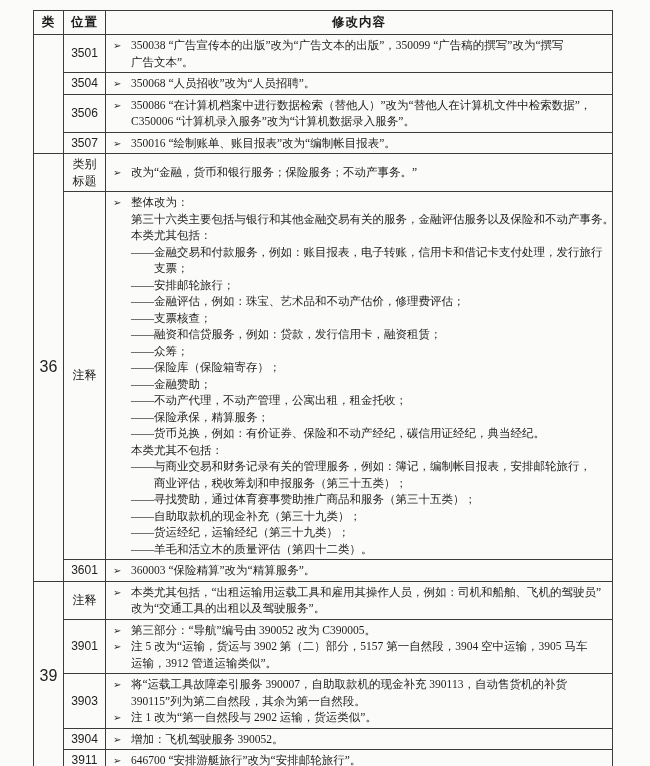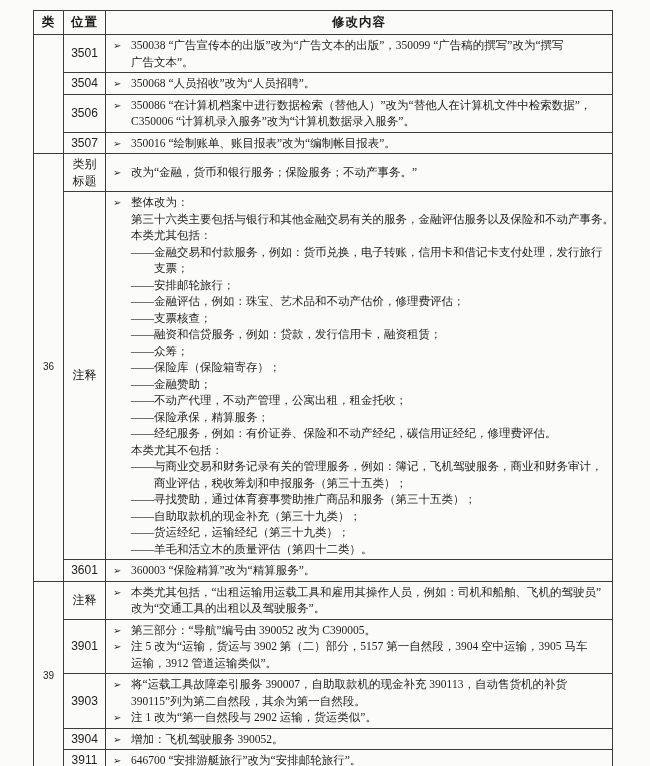--- a/index.html
+++ b/index.html
@@ -37,21 +37,21 @@
   }
   .doc-table thead th {
     font-size: 12.5px;
     font-weight: bold;
     text-align: center;
     height: 23px;
     letter-spacing: 1px;
   }
   td.class-cell {
     text-align: center;
-    font-size: 10px;
+    font-size: 16px;
     font-family: "Liberation Sans", "DejaVu Sans", sans-serif;
     color: #222;
   }
   td.pos-cell {
     text-align: center;
     font-size: 12px;
     padding: 2px 6px;
     font-family: "Liberation Sans", "DejaVu Sans", sans-serif;
     color: #222;
   }
@@ -125,34 +125,34 @@
           <td class="content-cell">
             <div class="line bullet"><span class="bullet-icon">➢</span><span class="line-text">改为“金融，货币和银行服务；保险服务；不动产事务。”</span></div>
           </td>
         </tr>
         <tr>
           <td class="pos-cell">注释</td>
           <td class="content-cell">
             <div class="line bullet"><span class="bullet-icon">➢</span><span class="line-text">整体改为：</span></div>
             <div class="line cont"><span class="line-text">第三十六类主要包括与银行和其他金融交易有关的服务，金融评估服务以及保险和不动产事务。</span></div>
             <div class="line cont"><span class="line-text">本类尤其包括：</span></div>
-            <div class="line cont"><span class="line-text">——金融交易和付款服务，例如：货币兑换，电子转账，信用卡和借记卡支付处理，发行旅行</span></div>
+            <div class="line cont"><span class="line-text">——金融交易和付款服务，例如：账目报表，电子转账，信用卡和借记卡支付处理，发行旅行</span></div>
             <div class="line cont2"><span class="line-text">支票；</span></div>
             <div class="line cont"><span class="line-text">——安排邮轮旅行；</span></div>
             <div class="line cont"><span class="line-text">——金融评估，例如：珠宝、艺术品和不动产估价，修理费评估；</span></div>
             <div class="line cont"><span class="line-text">——支票核查；</span></div>
             <div class="line cont"><span class="line-text">——融资和信贷服务，例如：贷款，发行信用卡，融资租赁；</span></div>
             <div class="line cont"><span class="line-text">——众筹；</span></div>
             <div class="line cont"><span class="line-text">——保险库（保险箱寄存）；</span></div>
             <div class="line cont"><span class="line-text">——金融赞助；</span></div>
             <div class="line cont"><span class="line-text">——不动产代理，不动产管理，公寓出租，租金托收；</span></div>
             <div class="line cont"><span class="line-text">——保险承保，精算服务；</span></div>
-            <div class="line cont"><span class="line-text">——经纪服务，例如：有价证券、保险和不动产经纪，碳信用证经纪，修理费评估。</span></div>
+            <div class="line cont"><span class="line-text">——货币兑换，例如：有价证券、保险和不动产经纪，碳信用证经纪，典当经纪。</span></div>
             <div class="line cont"><span class="line-text">本类尤其不包括：</span></div>
-            <div class="line cont"><span class="line-text">——与商业交易和财务记录有关的管理服务，例如：簿记，飞机驾驶服务，商业和财务审计，</span></div>
+            <div class="line cont"><span class="line-text">——与商业交易和财务记录有关的管理服务，例如：簿记，编制帐目报表，安排邮轮旅行，</span></div>
             <div class="line cont2"><span class="line-text">商业评估，税收筹划和申报服务（第三十五类）；</span></div>
             <div class="line cont"><span class="line-text">——寻找赞助，通过体育赛事赞助推广商品和服务（第三十五类）；</span></div>
             <div class="line cont"><span class="line-text">——自助取款机的现金补充（第三十九类）；</span></div>
             <div class="line cont"><span class="line-text">——货运经纪，运输经纪（第三十九类）；</span></div>
             <div class="line cont"><span class="line-text">——羊毛和活立木的质量评估（第四十二类）。</span></div>
           </td>
         </tr>
         <tr>
           <td class="pos-cell">3601</td>
           <td class="content-cell">

